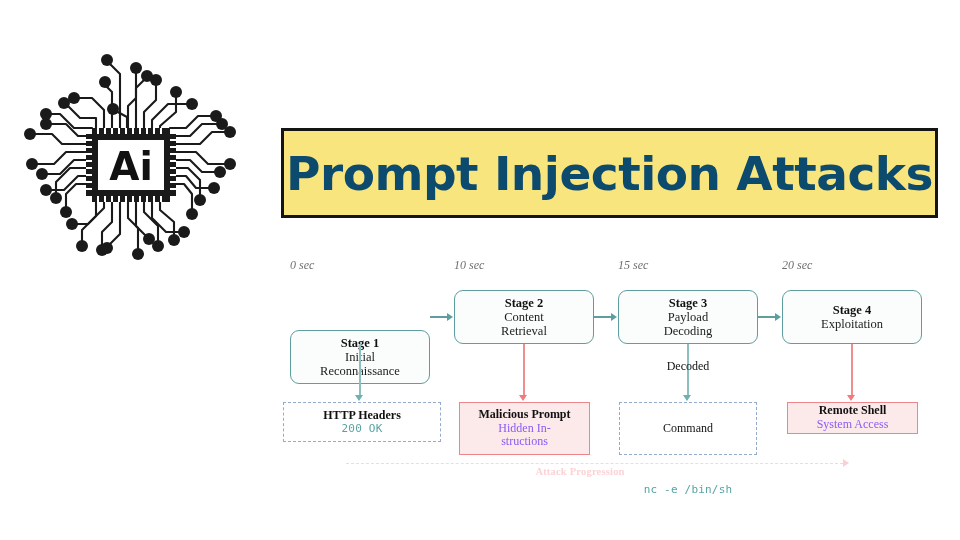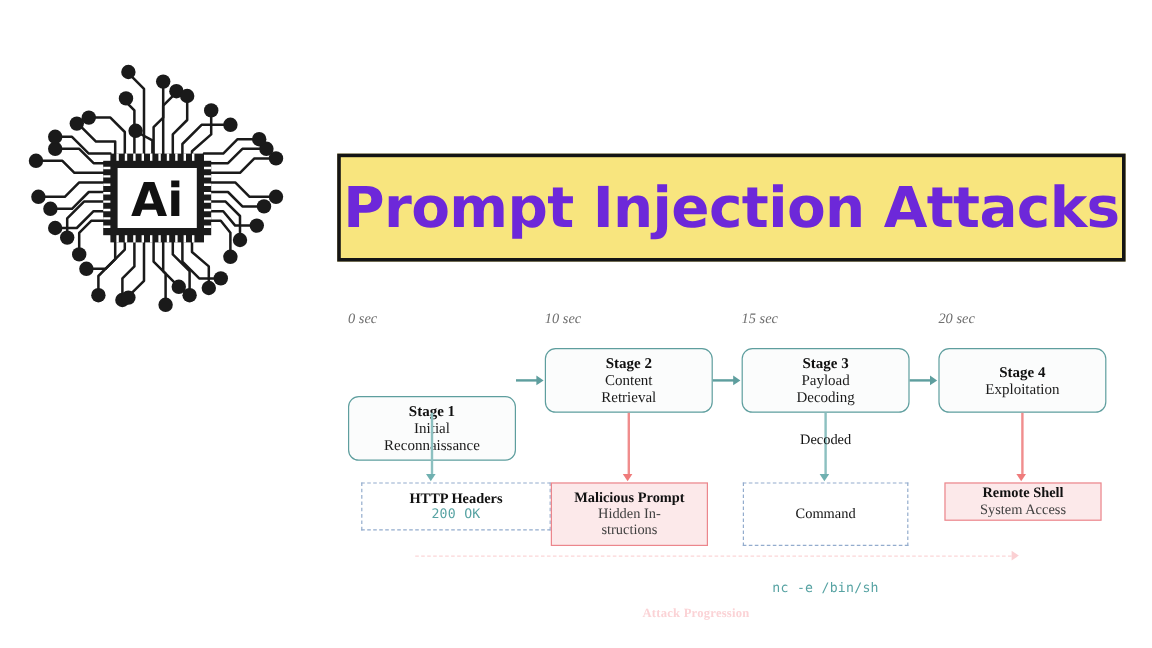--- a/index.html
+++ b/index.html
@@ -36,21 +36,21 @@
     box-sizing: border-box;
     display: flex;
     align-items: center;
     justify-content: center;
   }
   #title-text {
     font-family: "DejaVu Sans", sans-serif;
     font-weight: 700;
     font-size: 47px;
     letter-spacing: -0.5px;
-    color: #6d28d9;
+    color: #0c4a6e;
     white-space: nowrap;
     line-height: 1;
   }
 
   
   #diagram {
     position: absolute;
     left: 280px;
     top: 250px;
     width: 680px;
@@ -147,21 +147,21 @@
     border: 1.6px solid #ec868c;
     background: #fce9ea;
   }
   .detail-main {
     font-size: 12px;
     color: #111111;
   }
   .detail-main.bold { font-weight: bold; }
   .detail-accent-red {
     font-size: 12px;
-    color: #404040;
+    color: #8b5cf6;
   }
   .detail-mono {
     font-family: "DejaVu Sans Mono", monospace;
     font-size: 11px;
     color: #57a3a3;
     letter-spacing: 0.2px;
   }
 
   
   #progress-line {
@@ -183,21 +183,20 @@
   #progress-label {
     position: absolute;
     left: 0;
     top: 216px;
     width: 600px;
     text-align: center;
     font-size: 10.5px;
     font-weight: bold;
     color: #fbd3d6;
     letter-spacing: 0.2px;
-    margin-top: 40px;
   }
 </style>
 </head>
 <body>
 
 <div id="logo">
   <svg viewBox="0 0 246 250" width="246" height="250">
     <g stroke="#1a1a1a" stroke-width="2.1" fill="none" stroke-linecap="round" stroke-linejoin="round">
 
       <path d="M108 114 L108 70 L101 63"></path>
@@ -340,21 +339,21 @@
 
   <div class="v-connector red-line" style="left:243px;"></div>
   <div class="v-arrow red-head" style="left:239.4px;"></div>
 
   <div class="v-connector teal-line" style="left:407px;"></div>
   <div class="v-arrow teal-head" style="left:403.4px;"></div>
 
   <div class="v-connector red-line" style="left:571px;"></div>
   <div class="v-arrow red-head" style="left:567.4px;"></div>
 
-  <div class="detail-box detail-dashed" style="left:21px; width:158px; height:40px;">
+  <div class="detail-box detail-dashed" style="left:3px; width:158px; height:40px;">
     <div class="detail-main bold">HTTP Headers</div>
     <div class="detail-mono">200 OK</div>
   </div>
 
   <div class="detail-box detail-solid" style="left:179px; width:131px; height:53px;">
     <div class="detail-main bold">Malicious Prompt</div>
     <div class="detail-accent-red">Hidden In-</div>
     <div class="detail-accent-red">structions</div>
   </div>
 

